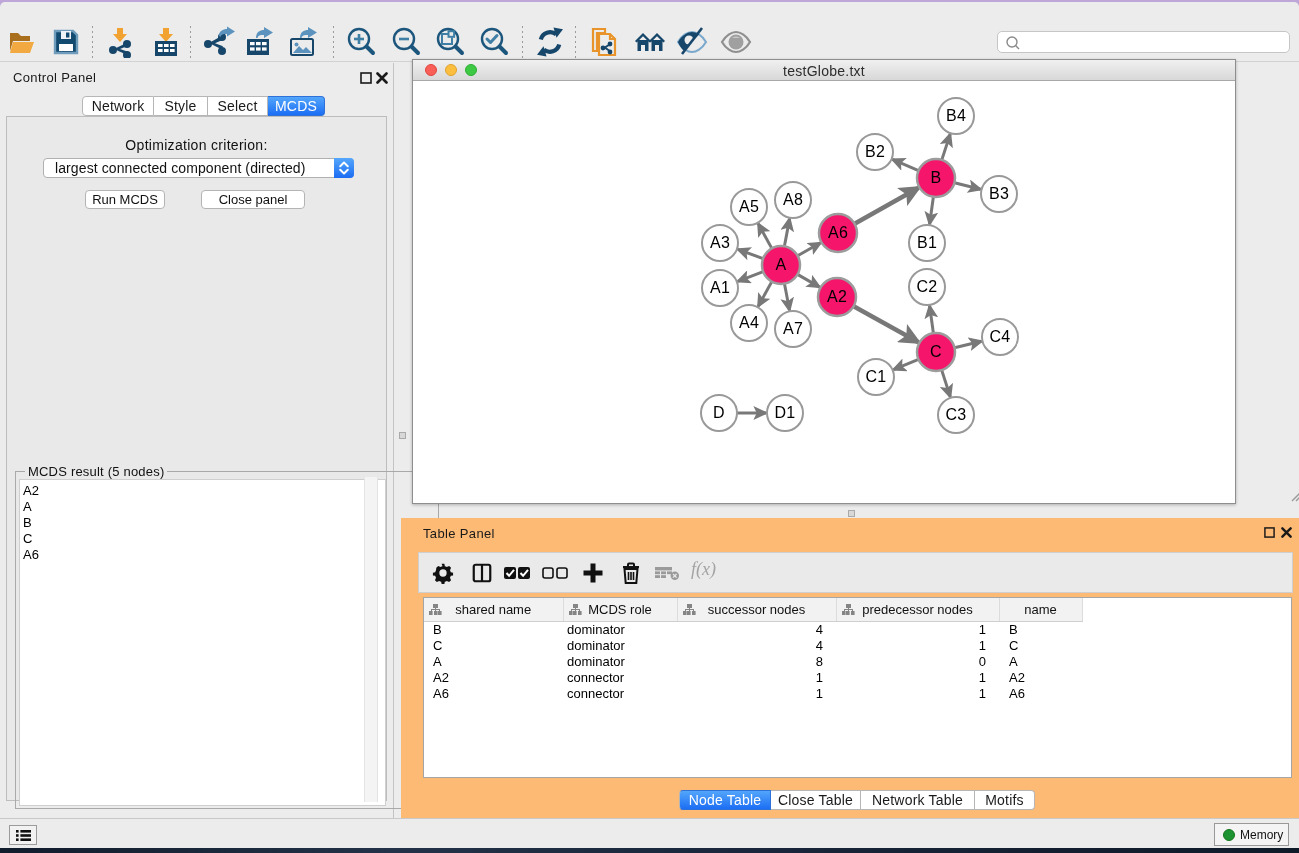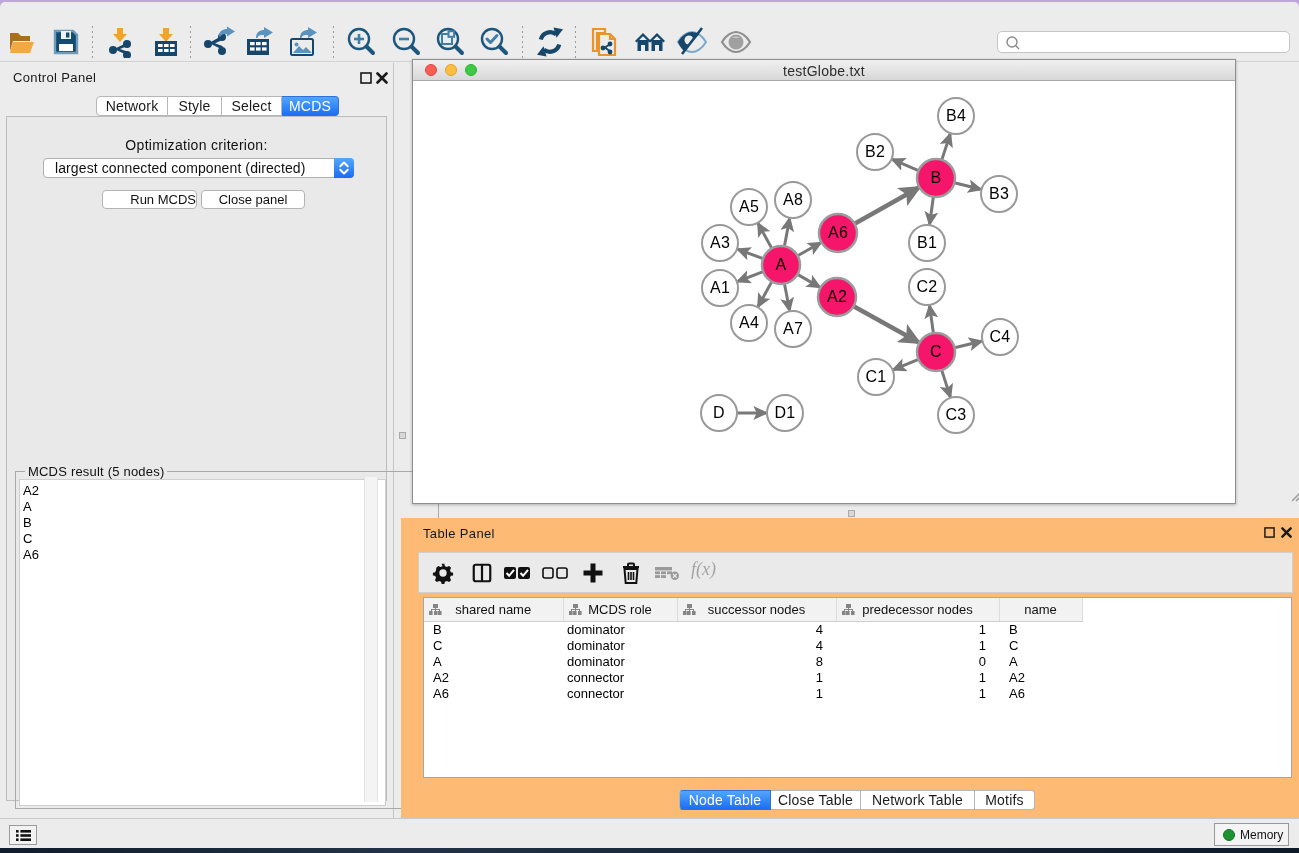--- a/index.html
+++ b/index.html
@@ -253,35 +253,35 @@
       </div>
  </div>
  <div id="cp">
    <div class="hdr">Control Panel</div>
    <svg style="position:absolute;left:360px;top:9px" width="12" height="12" viewBox="0 0 12 12">
         <rect x="1" y="1" width="10" height="10" fill="none" stroke="#1a1a1a" stroke-width="1.6"></rect>
       </svg>
    <svg style="position:absolute;left:376px;top:9px" width="12" height="12" viewBox="0 0 12 12">
         <path d="M1.5 1.5 L10.5 10.5 M10.5 1.5 L1.5 10.5" stroke="#1a1a1a" stroke-width="2.6" stroke-linecap="round"></path>
       </svg>
-   <div class="seg" id="cptabs" style="left:96px; top:33px;">
+   <div class="seg" id="cptabs" style="left:82px; top:33px;">
      <div class="s" style="width:72px;">Network</div>
      <div class="s" style="width:54px;">Style</div>
      <div class="s" style="width:60px;">Select</div>
      <div class="s sel" style="width:57px;">MCDS</div>
    </div>
    <div id="cpbody">
      <div id="combo">largest connected component (directed)
        <div class="step"><svg width="20" height="20" viewBox="0 0 20 20">
               <path d="M6.2 8.2 L10 4.6 L13.8 8.2" fill="none" stroke="#fff" stroke-width="2" stroke-linecap="round" stroke-linejoin="round"></path>
               <path d="M6.2 11.8 L10 15.4 L13.8 11.8" fill="none" stroke="#fff" stroke-width="2" stroke-linecap="round" stroke-linejoin="round"></path>
             </svg></div>
      </div>
      <div id="optlabel">Optimization criterion:</div>
-     <div class="cbtn" style="left:95px; width:95px;text-align:right;">Run MCDS</div>
+     <div class="cbtn" style="left:78px; width:80px;">Run MCDS</div>
      <div class="cbtn" style="left:194px; width:104px;">Close panel</div>
      <div id="grp">
        <div class="glab">MCDS result (5 nodes)</div>
        <div id="grplist">
          <div class="row">A2</div>
             <div class="row">A</div>
             <div class="row">B</div>
             <div class="row">C</div>
             <div class="row">A6</div>
          <div id="grpsb"></div>

